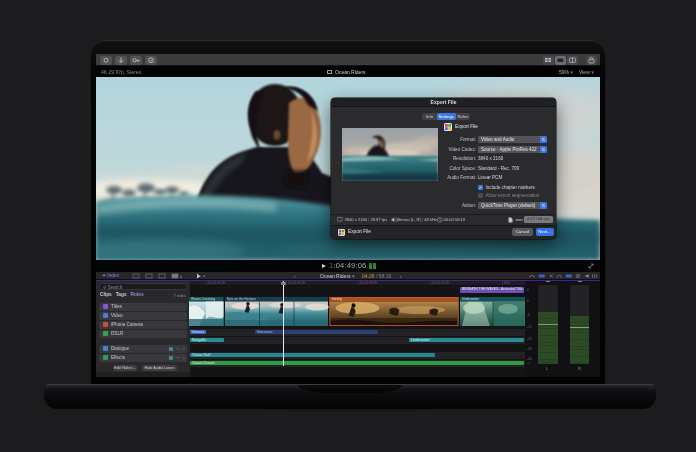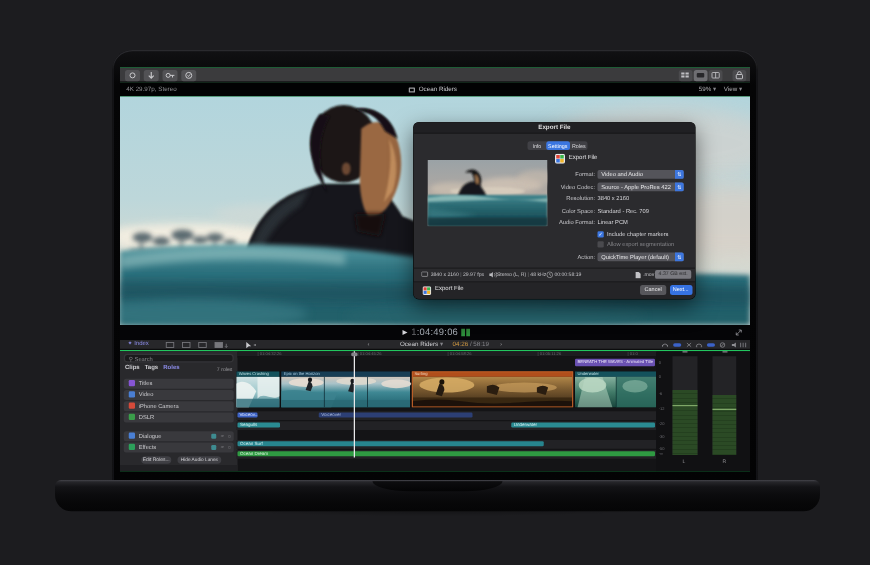--- a/index.html
+++ b/index.html
@@ -1,17 +1,17 @@
 <!DOCTYPE html>
 <html><head><meta charset="utf-8"><style>
 *{box-sizing:border-box;margin:0;padding:0}
 body{width:696px;height:452px;background:#1c1c1f;font-family:"Liberation Sans",sans-serif;overflow:hidden}
 .a{position:absolute}
 svg{display:block}
-#screen{left:96px;top:54px;width:504px;height:323px;background:#22c55e;overflow:hidden}
+#screen{left:96px;top:54px;width:504px;height:323px;background:#4c1d95;overflow:hidden}
 .tbtn{top:2px;width:12px;height:8.5px;background:#525255;border-radius:2px}
 .rbtn{top:2px;width:11px;height:8.5px;background:#4a4a4d;border-radius:2px}
 .txt{color:#9a9a9e;font-size:5px;line-height:6px;white-space:nowrap}
 .pop{height:7px;background:#54545a;border-radius:1.5px;color:#e8e8ea;font-size:4.6px;line-height:7px;padding-left:3px;white-space:nowrap}
 .pop .cap{position:absolute;right:0;top:0;width:7px;height:7px;background:#3d76dd;border-radius:0 1.5px 1.5px 0;color:#fff;font-size:4px;line-height:7px;text-align:center}
 .lbl{color:#c6c6ca;font-size:4.6px;line-height:7px;white-space:nowrap;text-align:right}
 .val{color:#d8d8dc;font-size:4.6px;line-height:7px;white-space:nowrap}
 .cb{width:5px;height:5px;border-radius:1px}
 .srow{left:3px;width:88px;height:7.5px;background:#39393d;border-radius:2px}
 .srow .cb{position:absolute;left:4px;top:1.2px}

